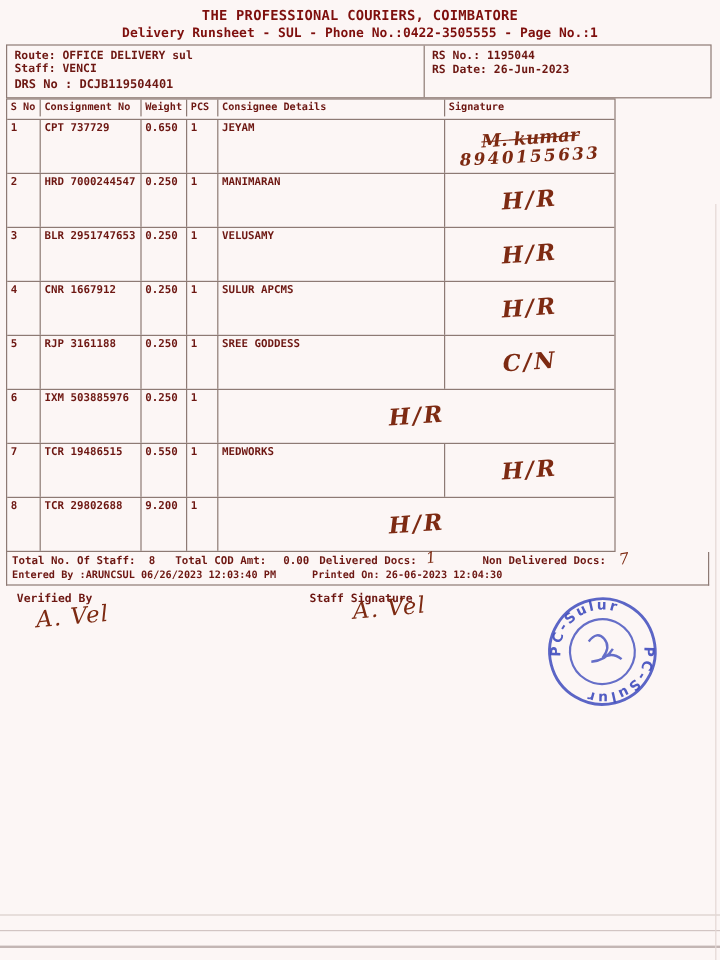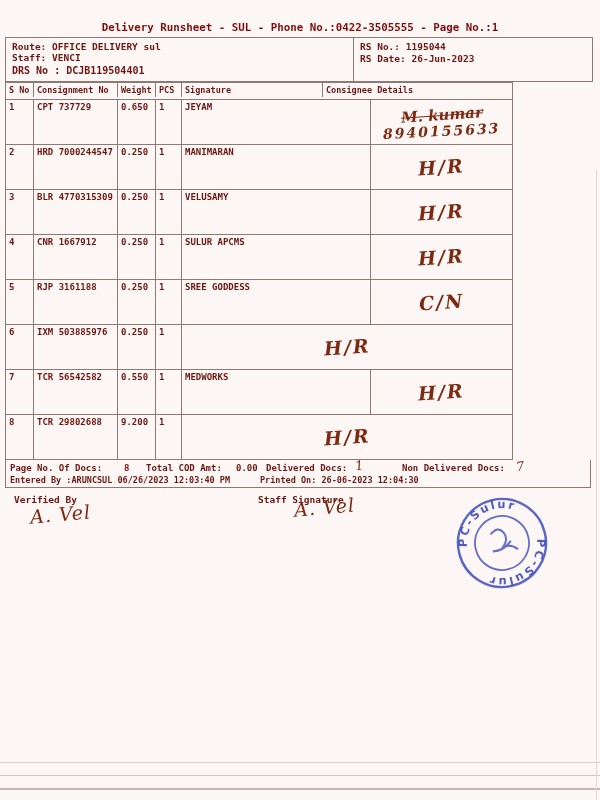--- a/index.html
+++ b/index.html
@@ -54,39 +54,40 @@
   .art1{top:762px;height:1px;}
   .art2{top:775px;height:1px;background:#d2c5c3;}
   .art3{top:788px;height:2px;background:#c3b6b4;}
   .art-right{position:absolute;left:596px;top:170px;width:1px;height:630px;background:#e4d7d5;}
 </style>
 </head>
 <body>
 
 <div class="page">
 
+  <div class="center-line title">THE PROFESSIONAL COURIERS, COIMBATORE</div>
   <div class="center-line subtitle">Delivery Runsheet - SUL - Phone No.:0422-3505555 - Page No.:1</div>
 
   <div class="infobox">
     <div class="line route">Route: OFFICE DELIVERY sul</div>
     <div class="line staff">Staff: VENCI</div>
     <div class="line drs">DRS No : DCJB119504401</div>
     <div class="vdiv"></div>
     <div class="line rsno">RS No.: 1195044</div>
     <div class="line rsdate">RS Date: 26-Jun-2023</div>
   </div>
 
   <div class="dtable">
     <div class="thead">
       <div class="c col-sno">S No</div>
       <div class="c col-consignment">Consignment No</div>
       <div class="c col-weight">Weight</div>
       <div class="c col-pcs">PCS</div>
+      <div class="c col-consignee">Consignee Details</div>
       <div class="c col-sig">Signature</div>
-      <div class="c col-consignee">Consignee Details</div>
     </div>
     <div>
     <div class="trow">
       <div class="c col-sno">1</div>
       <div class="c col-consignment">CPT 737729</div>
       <div class="c col-weight">0.650</div>
       <div class="c col-pcs">1</div>
       <div class="c col-consignee">JEYAM</div>
       <div class="c col-sig sig-cell">
         <span class="hand sig-main name">M. kumar</span>
@@ -101,21 +102,21 @@
       <div class="c col-pcs">1</div>
       <div class="c col-consignee">MANIMARAN</div>
       <div class="c col-sig sig-cell">
         <span class="hand sig-main big">H/R</span>
         
       </div>
     </div>
 
     <div class="trow">
       <div class="c col-sno">3</div>
-      <div class="c col-consignment">BLR 4770315309</div>
+      <div class="c col-consignment">BLR 2951747653</div>
       <div class="c col-weight">0.250</div>
       <div class="c col-pcs">1</div>
       <div class="c col-consignee">VELUSAMY</div>
       <div class="c col-sig sig-cell">
         <span class="hand sig-main big">H/R</span>
         
       </div>
     </div>
 
     <div class="trow">
@@ -148,21 +149,21 @@
       <div class="c col-weight">0.250</div>
       <div class="c col-pcs">1</div>
       <div class="c col-sig sig-cell">
         <span class="hand sig-main big">H/R</span>
         
       </div>
     </div>
 
     <div class="trow">
       <div class="c col-sno">7</div>
-      <div class="c col-consignment">TCR 56542582</div>
+      <div class="c col-consignment">TCR 19486515</div>
       <div class="c col-weight">0.550</div>
       <div class="c col-pcs">1</div>
       <div class="c col-consignee">MEDWORKS</div>
       <div class="c col-sig sig-cell">
         <span class="hand sig-main big">H/R</span>
         
       </div>
     </div>
 
     <div class="trow">
@@ -172,21 +173,21 @@
       <div class="c col-pcs">1</div>
       <div class="c col-sig sig-cell">
         <span class="hand sig-main big">H/R</span>
         
       </div>
     </div>
   </div>
   </div>
 
   <div class="summary">
-    <span class="s" style="top:3px;left:4px">Page No. Of Docs:</span>
+    <span class="s" style="top:3px;left:4px">Total No. Of Staff:</span>
     <span class="s" style="top:3px;left:118px">8</span>
     <span class="s" style="top:3px;left:140px">Total COD Amt:</span>
     <span class="s" style="top:3px;left:230px">0.00</span>
     <span class="s" style="top:3px;left:260px">Delivered Docs:</span>
     <span class="hand-digit" style="top:-2px;left:349px">1</span>
     <span class="s" style="top:3px;left:396px">Non Delivered Docs:</span>
     <span class="hand-digit" style="top:-1px;left:510px">7</span>
     <span class="s" style="top:15px;left:4px;font-size:8.5px">Entered By :ARUNCSUL 06/26/2023 12:03:40 PM</span>
     <span class="s" style="top:15px;left:254px;font-size:8.5px">Printed On: 26-06-2023 12:04:30</span>
   </div>

